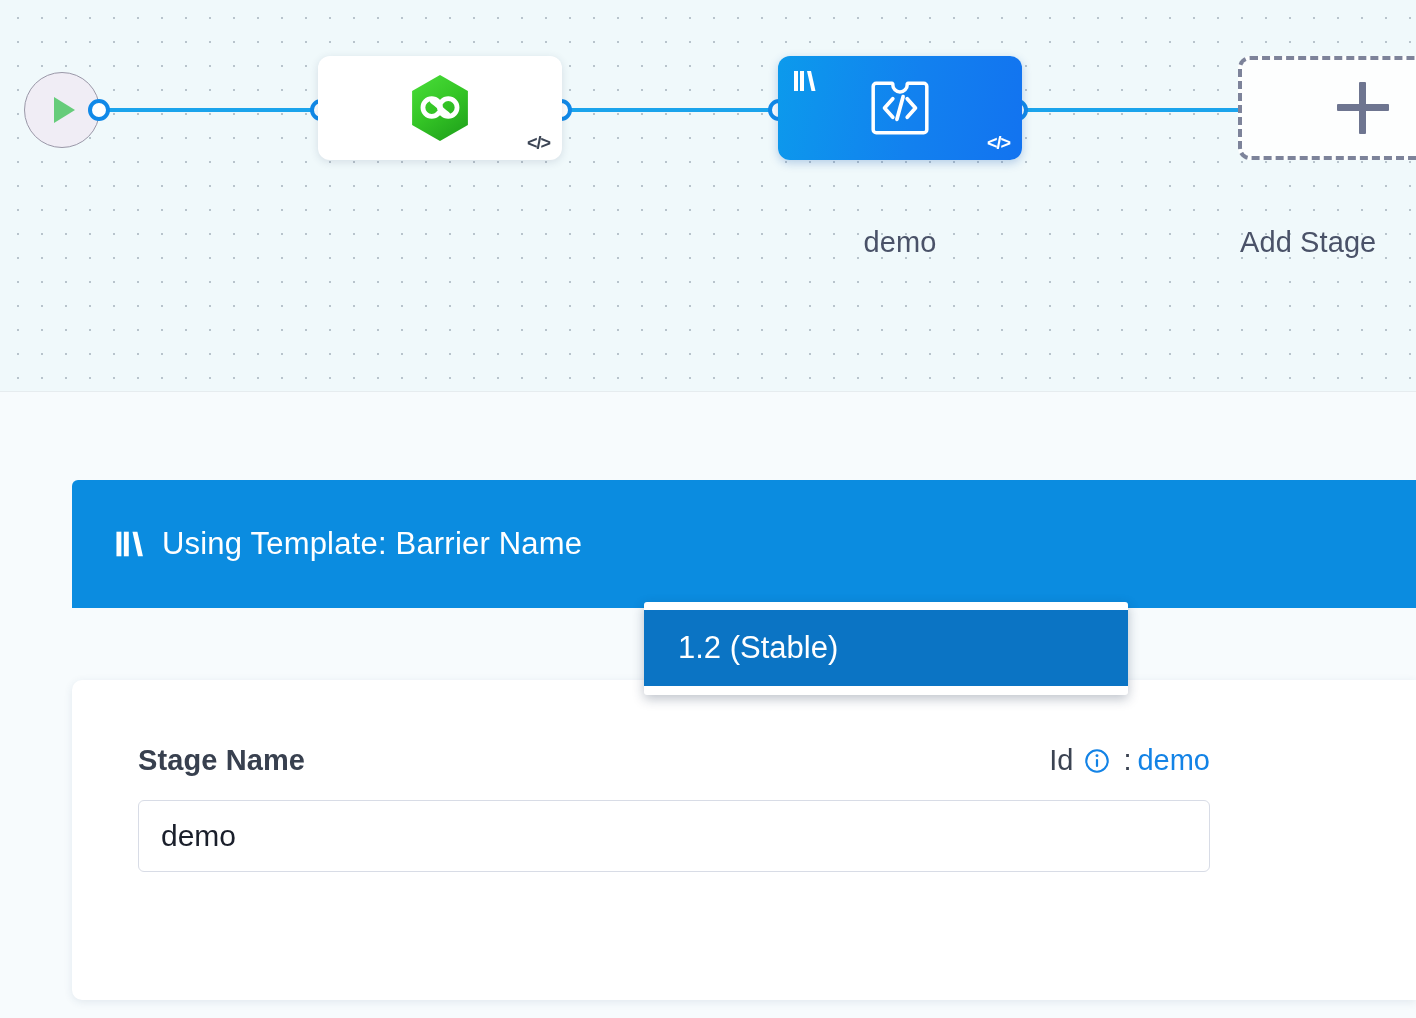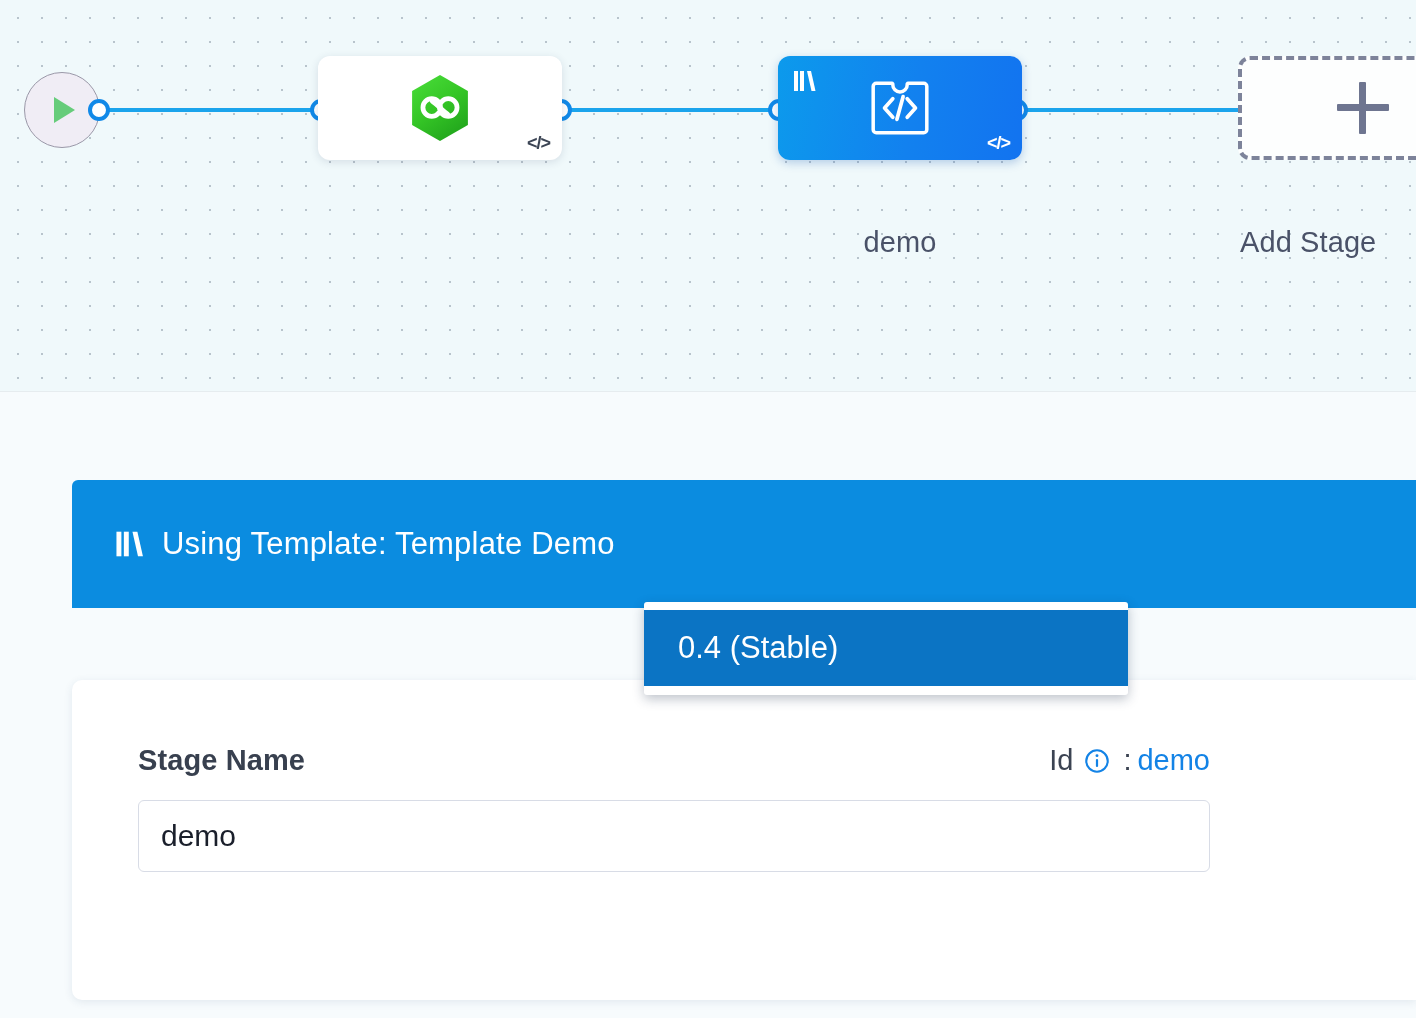--- a/index.html
+++ b/index.html
@@ -358,26 +358,26 @@
   <div class="panel">
 
     <div class="template-bar">
       <span class="tpl-bar-icon">
         <svg width="32" height="32" viewBox="0 0 26 26">
           <rect x="2" y="3" width="4" height="20" fill="#ffffff"></rect>
           <rect x="8" y="3" width="4" height="20" fill="#ffffff"></rect>
           <path d="M15 3 L19 3 L23.5 23 L19.5 23 Z" fill="#ffffff"></path>
         </svg>
       </span>
-      <span class="tpl-bar-text">Using Template: Template Demo</span>
+      <span class="tpl-bar-text">Using Template: Barrier Name</span>
 
     </div>
 
     <div class="version-dropdown">
-      <div class="dropdown-option">0.4 (Stable)</div>
+      <div class="dropdown-option">1.2 (Stable)</div>
     </div>
 
     <div class="config-card">
       <div class="field-row">
         <span class="field-label">Stage Name</span>
         <span class="id-row">
           <span class="id-word">Id</span>
           <span class="info-icon">
             <svg width="28" height="28" viewBox="0 0 24 24">
               <circle cx="12" cy="12" r="9.2" fill="none" stroke="#1383e6" stroke-width="1.8"></circle>

